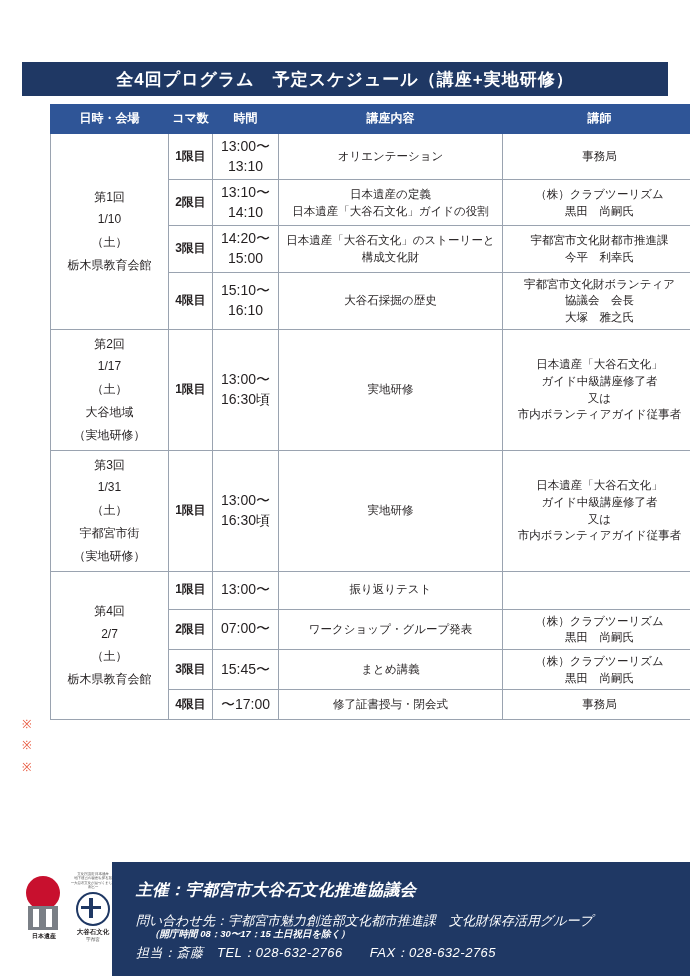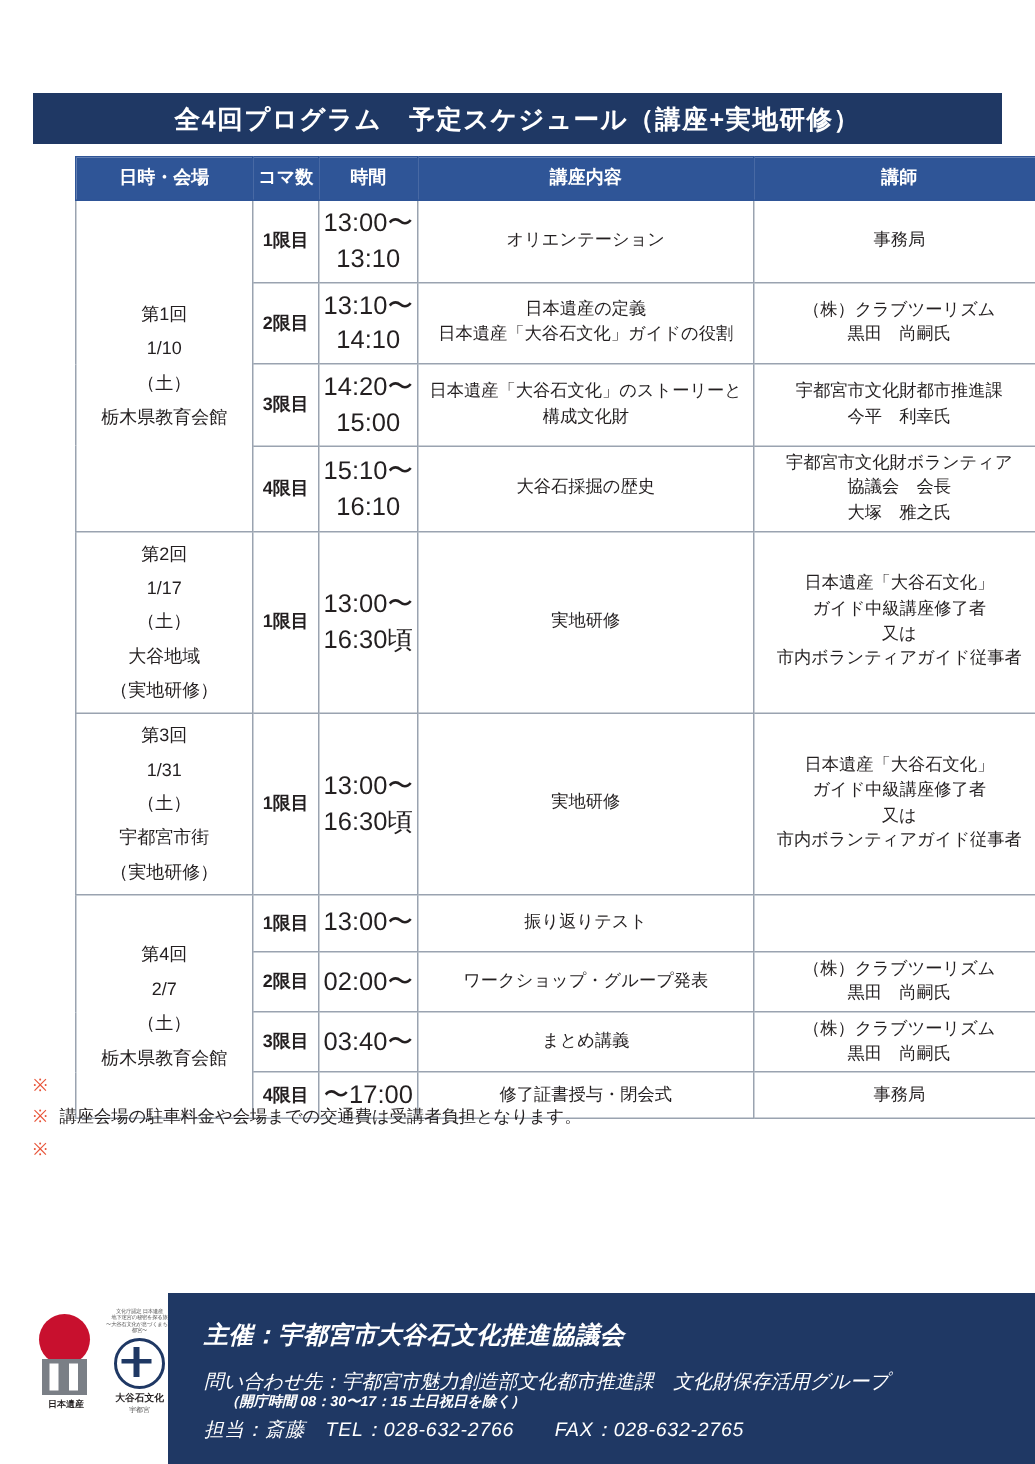--- a/index.html
+++ b/index.html
@@ -71,21 +71,21 @@
 
   td.venue {
     font-size: 12px;
     line-height: 1.9;
   }
   td.period {
     font-weight: bold;
     font-size: 12px;
   }
   td.time {
-    font-size: 17px;
+    font-size: 14px;
     line-height: 1.4;
   }
   td.content {
     font-size: 11.5px;
     line-height: 1.5;
   }
   td.lecturer {
     font-size: 11.5px;
     line-height: 1.45;
   }
@@ -327,46 +327,45 @@
 
       <tr class="rowmed">
         <td class="venue thick-top" rowspan="4">第4回<br>2/7<br>（土）<br>栃木県教育会館</td>
         <td class="period thick-top">1限目</td>
         <td class="time thick-top">13:00〜</td>
         <td class="content thick-top">振り返りテスト</td>
         <td class="lecturer thick-top"></td>
       </tr>
       <tr class="rowmed">
         <td class="period">2限目</td>
-        <td class="time">02:00〜</td>
+        <td class="time">07:00〜</td>
         <td class="content">ワークショップ・グループ発表</td>
         <td class="lecturer">（株）クラブツーリズム<br>黒田　尚嗣氏</td>
       </tr>
       <tr class="rowmed">
         <td class="period">3限目</td>
-        <td class="time">03:40〜</td>
+        <td class="time">15:45〜</td>
         <td class="content">まとめ講義</td>
         <td class="lecturer">（株）クラブツーリズム<br>黒田　尚嗣氏</td>
       </tr>
       <tr class="rowshort">
         <td class="period">4限目</td>
         <td class="time">〜17:00</td>
         <td class="content">修了証書授与・閉会式</td>
         <td class="lecturer">事務局</td>
       </tr>
     </tbody>
   </table>
 
   <div class="notes">
     <div class="note-row">
       <span class="note-mark">※</span>
     </div>
     <div class="note-row">
       <span class="note-mark">※</span>
-      <span>講座会場の駐車料金や会場までの交通費は受講者負担となります。</span>
     </div>
     <div class="note-row">
       <span class="note-mark">※</span>
     </div>
   </div>
 
   <div class="footer">
     <div class="logos">
       <div class="logo-japan">
         <div class="jh-circle"></div>

